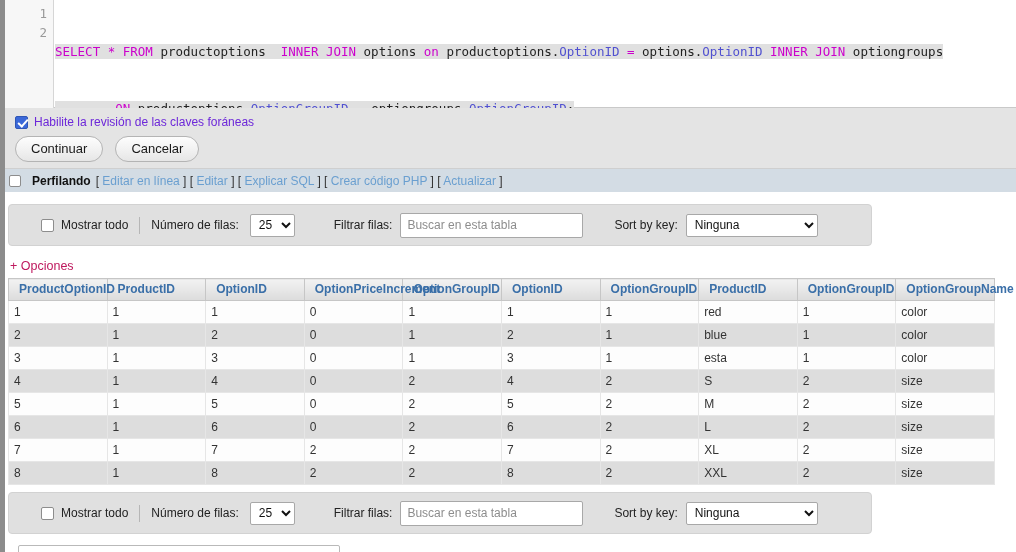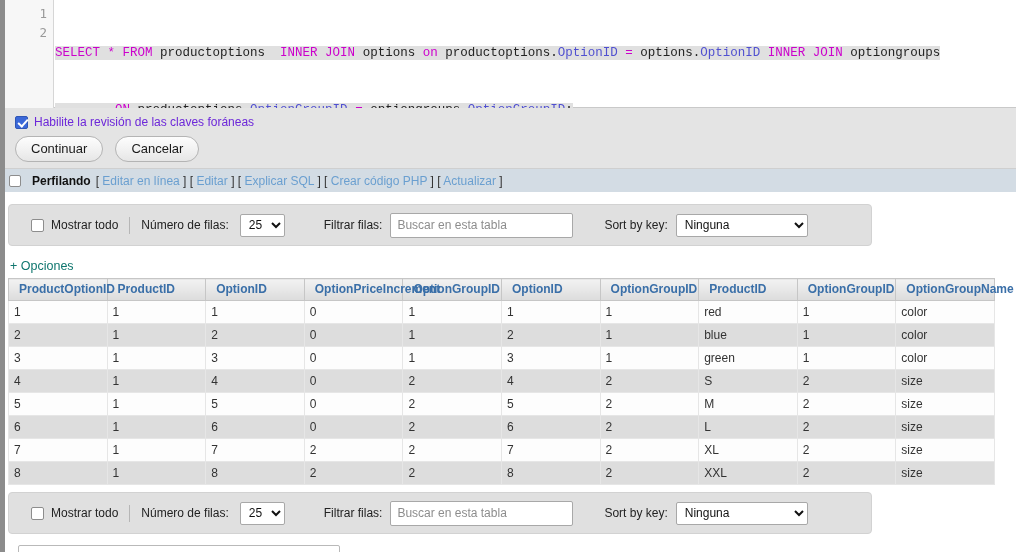--- a/index.html
+++ b/index.html
@@ -39,21 +39,21 @@
   .lineno.l1 { top: 4px; }
   .lineno.l2 { top: 23px; }
 
   .code-area {
     position: absolute; left: 50px; top: 4px; right: 0;
     font-family: "DejaVu Sans Mono", monospace;
     font-size: 12.5px; line-height: 19px;
     white-space: pre;
   }
   .code-line { display: block; height: 19px; }
-  .code-line .hl { background: #e0e0e0; font-family: Liberation Mono, monospace; }
+  .code-line .hl { background: #e0e0e0; }
   .kw  { color: #cc00cc; font-weight: normal; }
   .col { color: #5050d0; }
   .op  { color: #cc00cc; }
   .pl  { color: #222222; }
   .pun { color: #222222; }
 
   
   .band-gray {
     position: absolute; left: 5px; top: 108px; width: 1011px; height: 61px;
     background: #e4e4e4;
@@ -100,21 +100,21 @@
   .brk { color: #333; font-size: 12px; }
   .lnk { color: #6a9fd0; font-size: 12px; text-decoration: none; cursor: pointer; }
 
   
   .toolbar {
     position: absolute; left: 8px; width: 864px; height: 42px;
     background: #e0e0e0;
     border: 1px solid #d2d2d2;
     border-radius: 4px;
     display: flex; align-items: center;
-    padding-left: 22px;
+    padding-left: 32px;
     gap: 0;
   }
   .toolbar.top { top: 204px; }
   .toolbar.bottom { top: 492px; }
   .tb-cb-wrap { display: flex; align-items: center; gap: 7px; }
   .tb-text { font-size: 12px; color: #222; }
   .tb-sep {
     width: 1px; height: 17px; background: #b6b6b6; margin: 0 11px;
   }
   .sel {
@@ -140,21 +140,21 @@
     margin-left: 8px;
     color: #111;
   }
   .txt::placeholder { color: #8d8d8d; }
   .lbl-filter { margin-left: 39px; }
   .lbl-sort { margin-left: 31px; }
 
   
   .opciones {
     position: absolute; left: 10px; top: 259px;
-    font-size: 12.5px; color: #0f766e; cursor: pointer; text-decoration: none;
+    font-size: 12.5px; color: #be185d; cursor: pointer; text-decoration: none;
   }
 
   
   .tbl-wrap {
     position: absolute; left: 8px; top: 278px; width: 987px;
   }
   table.results { border-collapse: collapse; width: 987px; table-layout: fixed; }
   table.results th {
     background: linear-gradient(180deg,#f2f2f2 0%,#dcdcdc 100%);
     border: 1px solid #c6c6c6;
@@ -277,21 +277,21 @@
             <td>color</td>
           </tr>
           <tr class="odd">
             <td>3</td>
             <td>1</td>
             <td>3</td>
             <td>0</td>
             <td>1</td>
             <td>3</td>
             <td>1</td>
-            <td>green</td>
+            <td>esta</td>
             <td>1</td>
             <td>color</td>
           </tr>
           <tr class="even">
             <td>4</td>
             <td>1</td>
             <td>4</td>
             <td>0</td>
             <td>2</td>
             <td>4</td>

